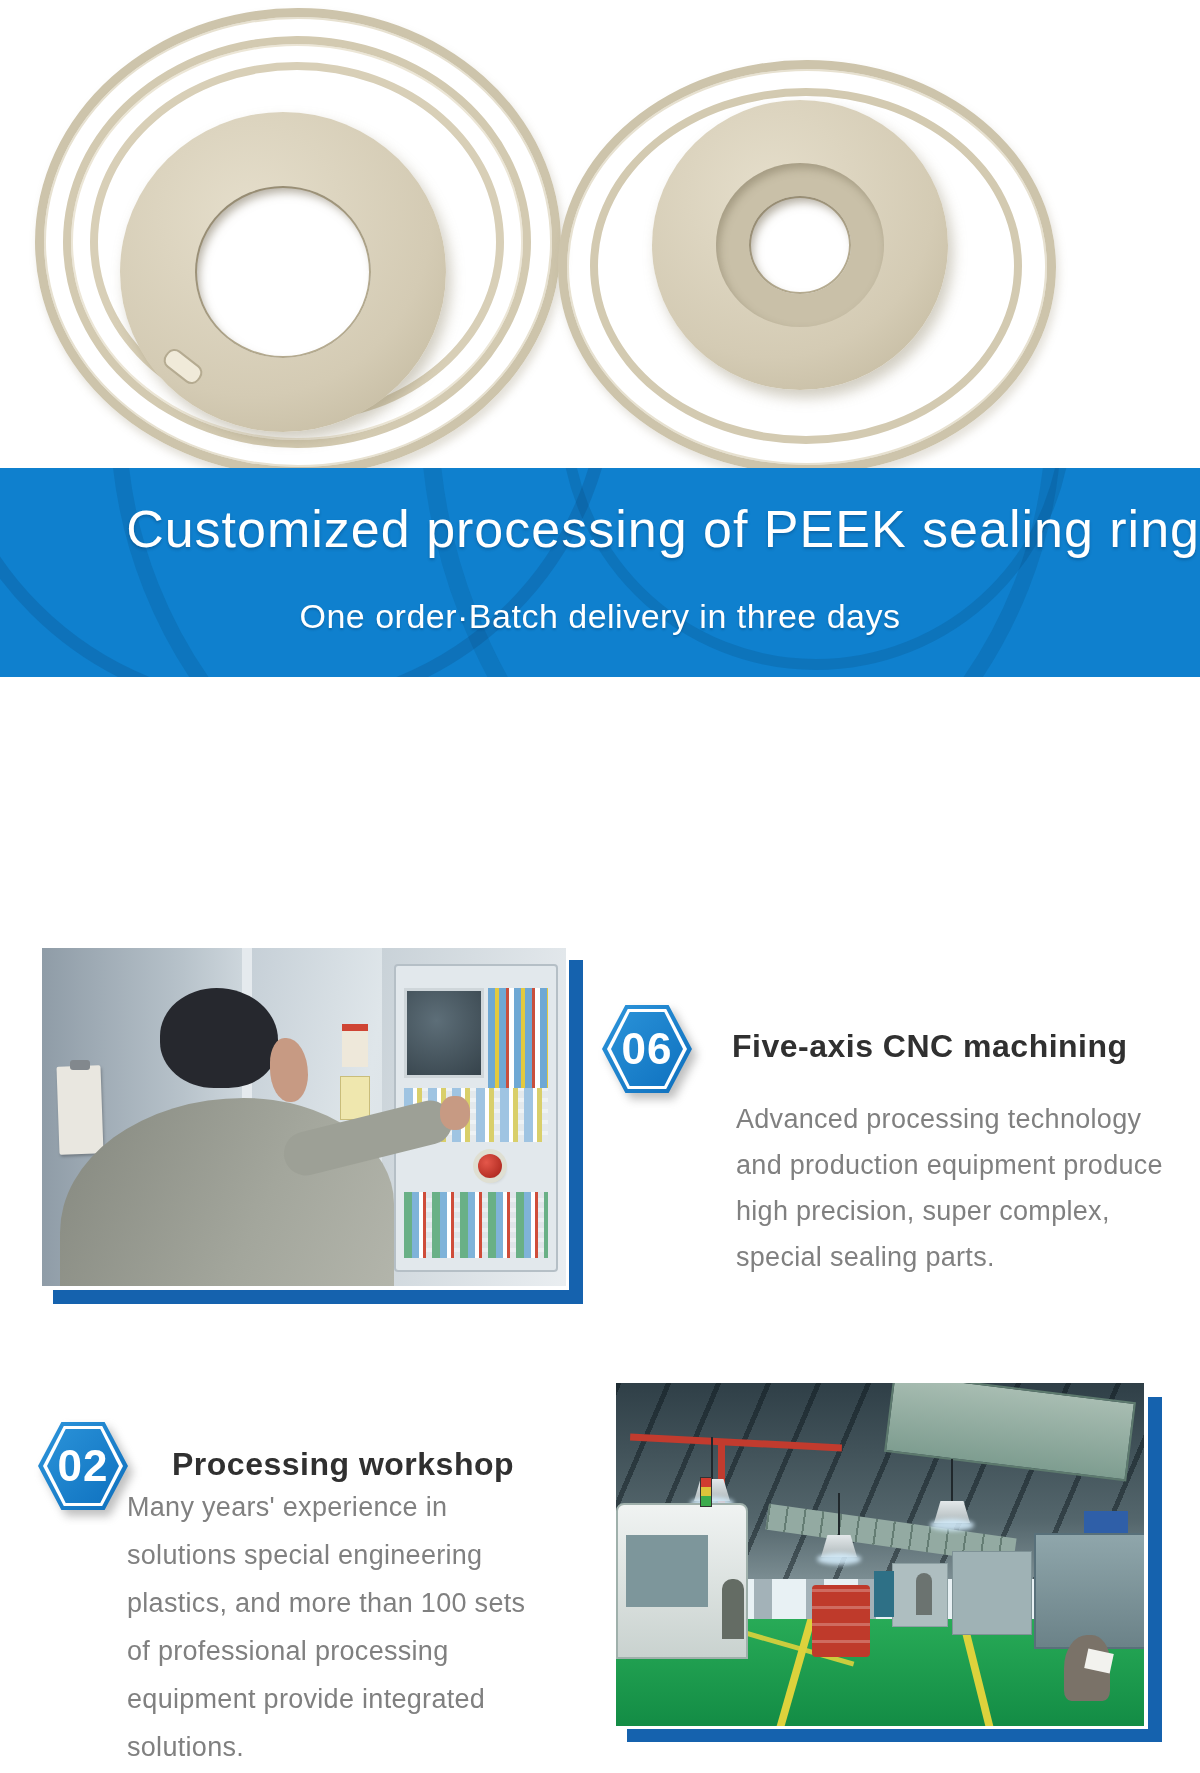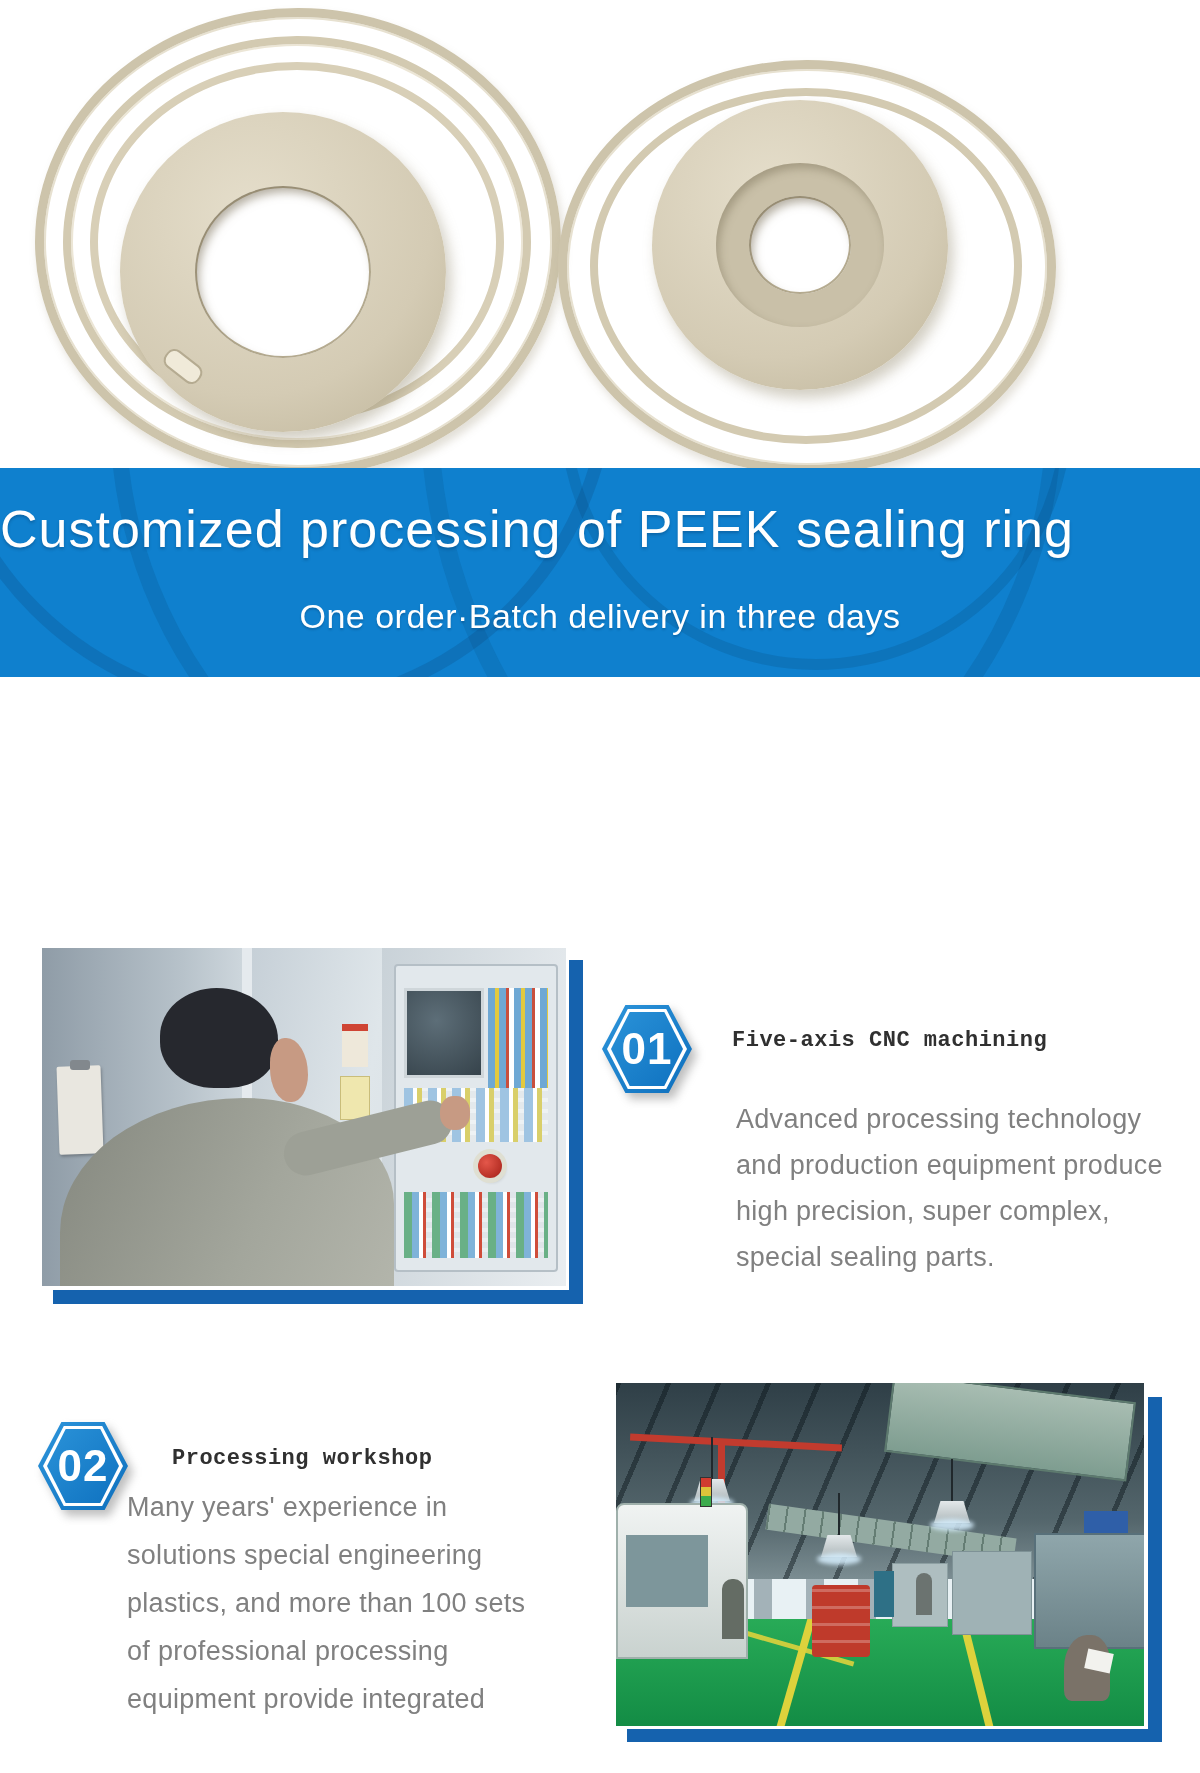--- a/index.html
+++ b/index.html
@@ -33,21 +33,21 @@
   .hole-r{width:102px;height:98px;}
 
   
   .banner{position:absolute;left:0;top:468px;width:1200px;height:209px;
           background:#0f80ce;overflow:hidden;z-index:3;}
   .arc{position:absolute;border-radius:50%;border:13px solid rgba(8,62,108,.20);}
   .arc1{left:-70px;top:-440px;width:660px;height:660px;}
   .arc2{left:110px;top:-530px;width:920px;height:920px;border-width:16px;border-color:rgba(8,62,108,.16);}
   .arc3{left:420px;top:-640px;width:1120px;height:1120px;border-width:18px;border-color:rgba(8,62,108,.14);}
   .arc4{left:560px;top:-310px;width:490px;height:490px;border-width:11px;border-color:rgba(8,62,108,.18);}
-  .banner-title{position:absolute;left:0;top:32px;width:100%;text-align:left;
+  .banner-title{position:absolute;left:0;top:32px;width:100%;text-align:right;
         color:#ffffff;font-size:52px;line-height:58px;letter-spacing:1px;
         text-shadow:0 2px 3px rgba(0,40,80,.3);}
   .banner-sub{position:absolute;left:0;top:128px;width:100%;text-align:center;
         color:#ffffff;font-size:34px;line-height:40px;letter-spacing:.5px;
         text-shadow:0 2px 2px rgba(0,40,80,.25);}
 
   
   .main-heading{position:absolute;left:64px;top:744px;font-size:50px;line-height:55px;
         font-weight:bold;color:#0c70c6;letter-spacing:1px;white-space:nowrap;}
 
@@ -67,22 +67,22 @@
   .hex{position:absolute;clip-path:polygon(26% 0,74% 0,100% 50%,74% 100%,26% 100%,0 50%);}
   .hex-outer{inset:0;background:linear-gradient(135deg,#2d95db,#0e6fbd);}
   .hex-white{inset:4px 5px;background:#ffffff;}
   .hex-inner{inset:7px 9px;background:linear-gradient(135deg,#2a92d8,#0f72c0);}
   .hex-num{position:absolute;inset:0;display:flex;align-items:center;justify-content:center;
            color:#fff;font-size:44px;font-weight:bold;letter-spacing:1px;}
   .hex1{left:602px;top:1005px;}
   .hex2{left:38px;top:1422px;}
 
   
-  .feat-title{position:absolute;font-size:22px;font-weight:bold;color:#303030;
-              letter-spacing:.5px;white-space:nowrap;font-family:Liberation Mono, monospace;}
+  .feat-title{position:absolute;font-size:32px;font-weight:bold;color:#303030;
+              letter-spacing:.5px;white-space:nowrap;}
   .t1{left:732px;top:1028px;}
   .t2{left:172px;top:1446px;}
   .para{position:absolute;font-size:27px;color:#808080;letter-spacing:.3px;white-space:nowrap;}
   .p1{left:707px;top:1096px;line-height:46px;margin-left:29px;}
   .p2{left:127px;top:1483px;line-height:48px;}
 
   
   .p1-bg{inset:0;background:linear-gradient(100deg,#9fabb6 0%,#c2ccd4 32%,#dfe6ea 60%,#cdd6dc 100%);}
   .p1-cab{left:0;top:0;width:200px;height:338px;background:linear-gradient(90deg,#8f9ca7,#b7c2ca 70%,#cdd6dc);}
   .p1-clipmetal{left:28px;top:112px;width:20px;height:10px;background:#82888d;border-radius:3px;}
@@ -204,21 +204,21 @@
     <div class="abs p1-hair"></div>
     <div class="abs p1-face"></div>
     <div class="abs p1-arm"></div>
     <div class="abs p1-hand"></div>
   </div>
 
   <div class="hexwrap hex1">
     <div class="hex hex-outer"></div>
     <div class="hex hex-white"></div>
     <div class="hex hex-inner"></div>
-    <div class="hex-num">01</div>
+    <div class="hex-num">06</div>
   </div>
   <div class="feat-title t1">Five-axis CNC machining</div>
   <div class="para p1">
     <div>Advanced processing technology</div>
     <div>and production equipment produce</div>
     <div>high precision, super complex,</div>
     <div>special sealing parts.</div>
   </div>
 
   <div class="hexwrap hex2">
@@ -227,20 +227,21 @@
     <div class="hex hex-inner"></div>
     <div class="hex-num">02</div>
   </div>
   <div class="feat-title t2">Processing workshop</div>
   <div class="para p2">
     <div>Many years' experience in</div>
     <div>solutions special engineering</div>
     <div>plastics, and more than 100 sets</div>
     <div>of professional processing</div>
     <div>equipment provide integrated</div>
+    <div>solutions.</div>
   </div>
 
   <div class="strip s2v"></div>
   <div class="strip s2h"></div>
   <div class="photo photo2">
     <div class="abs p2-ceil"></div>
     <div class="abs p2-beams"></div>
     <div class="abs p2-duct"></div>
     <div class="abs p2-duct2"></div>
     <div class="abs p2-pipeh"></div>

